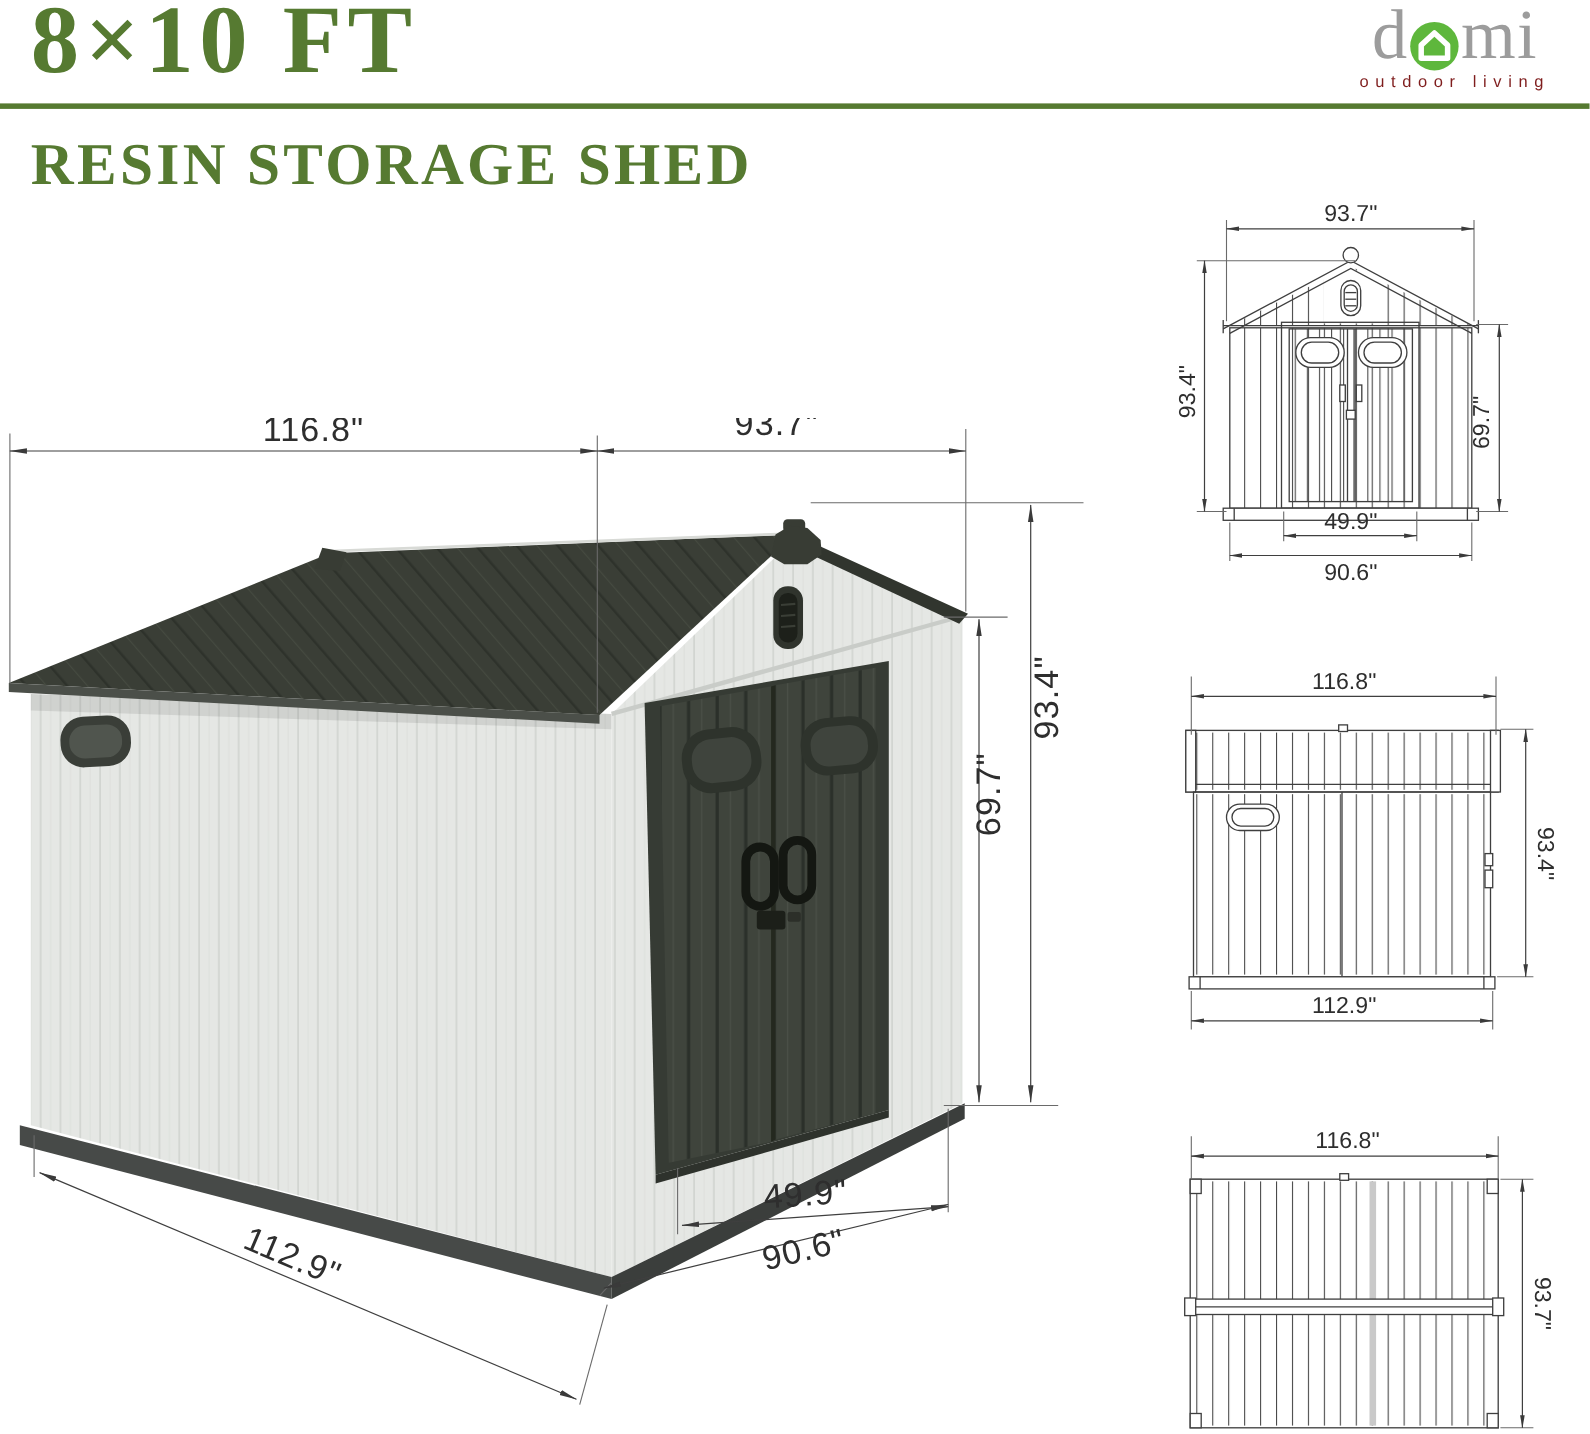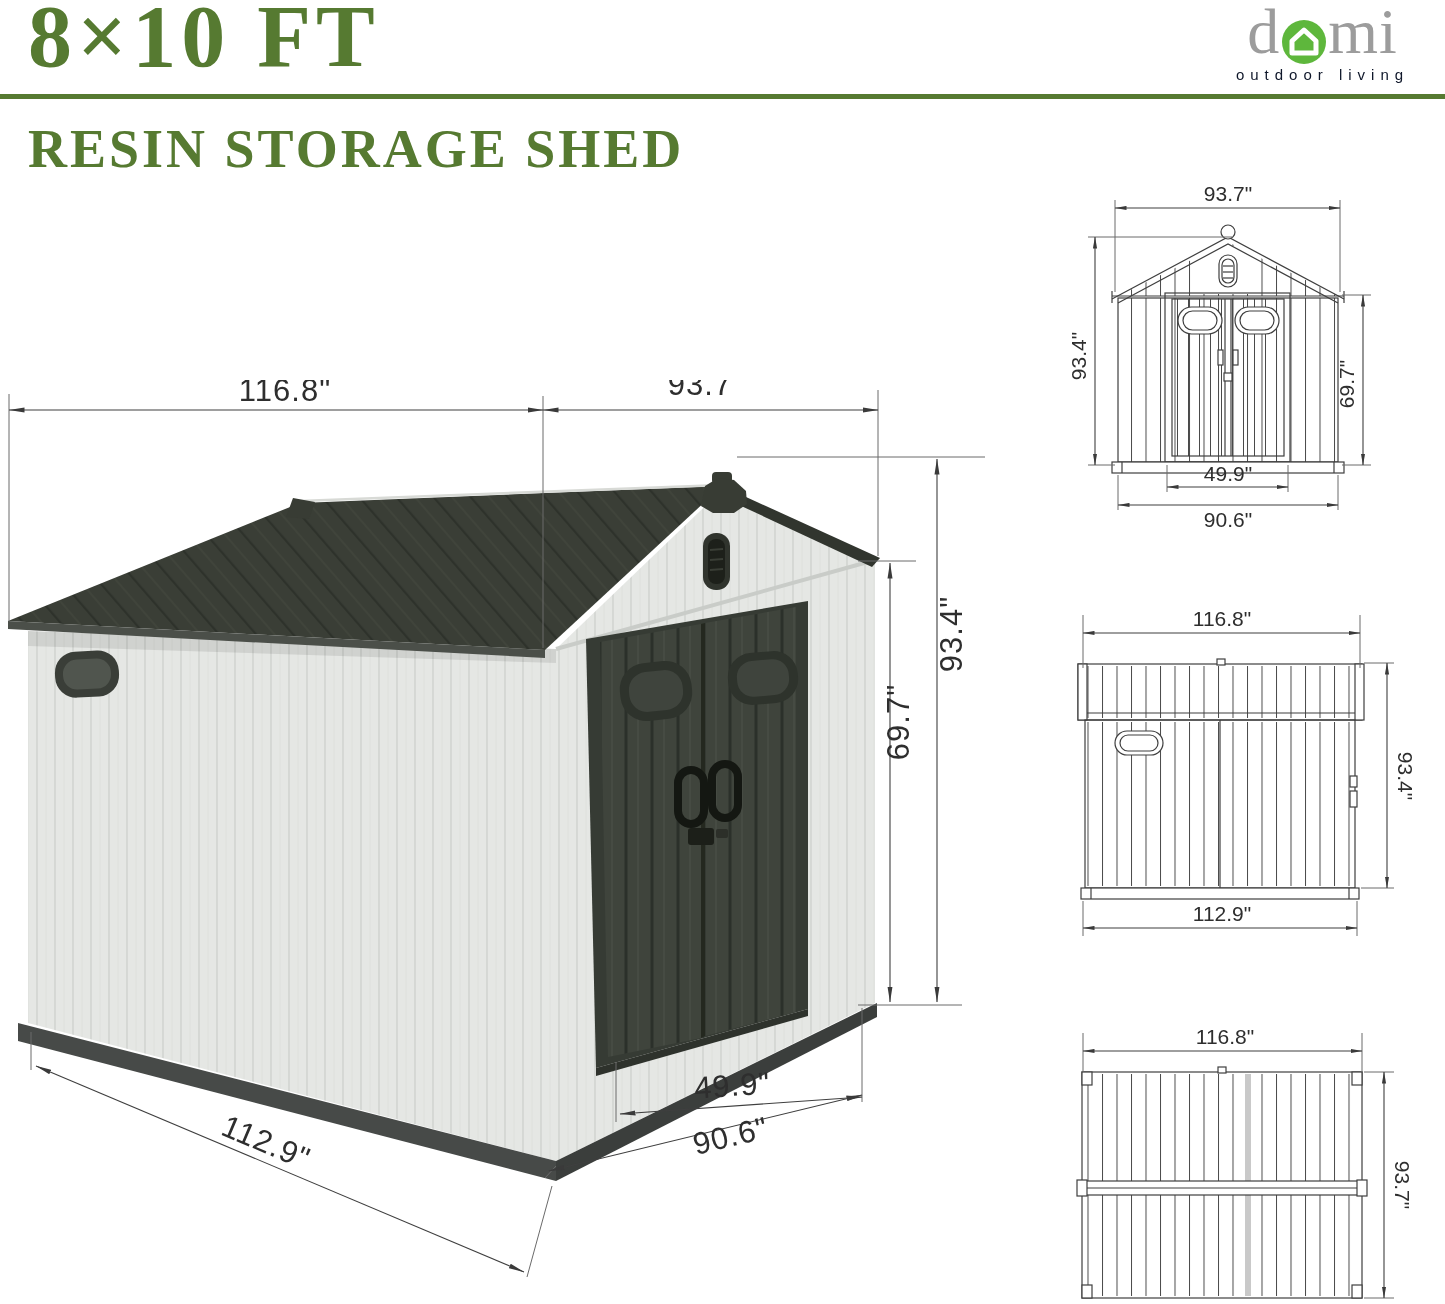--- a/index.html
+++ b/index.html
@@ -20,21 +20,21 @@
     font-weight:bold;font-size:54px;letter-spacing:3px;color:#567a31;text-align:center;
   }
   .logo{position:absolute;left:1225px;top:0px;width:195px;text-align:center;}
   .logo-word{
     font-family:"Liberation Serif","DejaVu Serif",serif;
     font-size:64px;color:#9c9c9c;line-height:64px;letter-spacing:1px;
     display:flex;align-items:center;justify-content:center;
   }
   .logo-circle{display:inline-block;width:46px;height:46px;margin:6px 1px 0 1px;}
   .logo-tagline{
-    margin-top:2px;font-size:15px;color:#0f172a;letter-spacing:6px;
+    margin-top:2px;font-size:15px;color:#7f1d1d;letter-spacing:6px;
   }
   svg text{font-family:"Liberation Sans",sans-serif;fill:#2e2e2e;}
   .dim-main{font-size:31px;letter-spacing:1px;}
   .dim-small{font-size:21px;}
   .ext{stroke:#6a6a6a;stroke-width:1;}
   .dim{stroke:#3f3f3f;stroke-width:1.1;fill:none;}
   .ln{stroke:#3f3f3f;stroke-width:1.2;fill:none;}
   .lnw{stroke:#3f3f3f;stroke-width:1.2;fill:#ffffff;}
 </style>
 </head>

